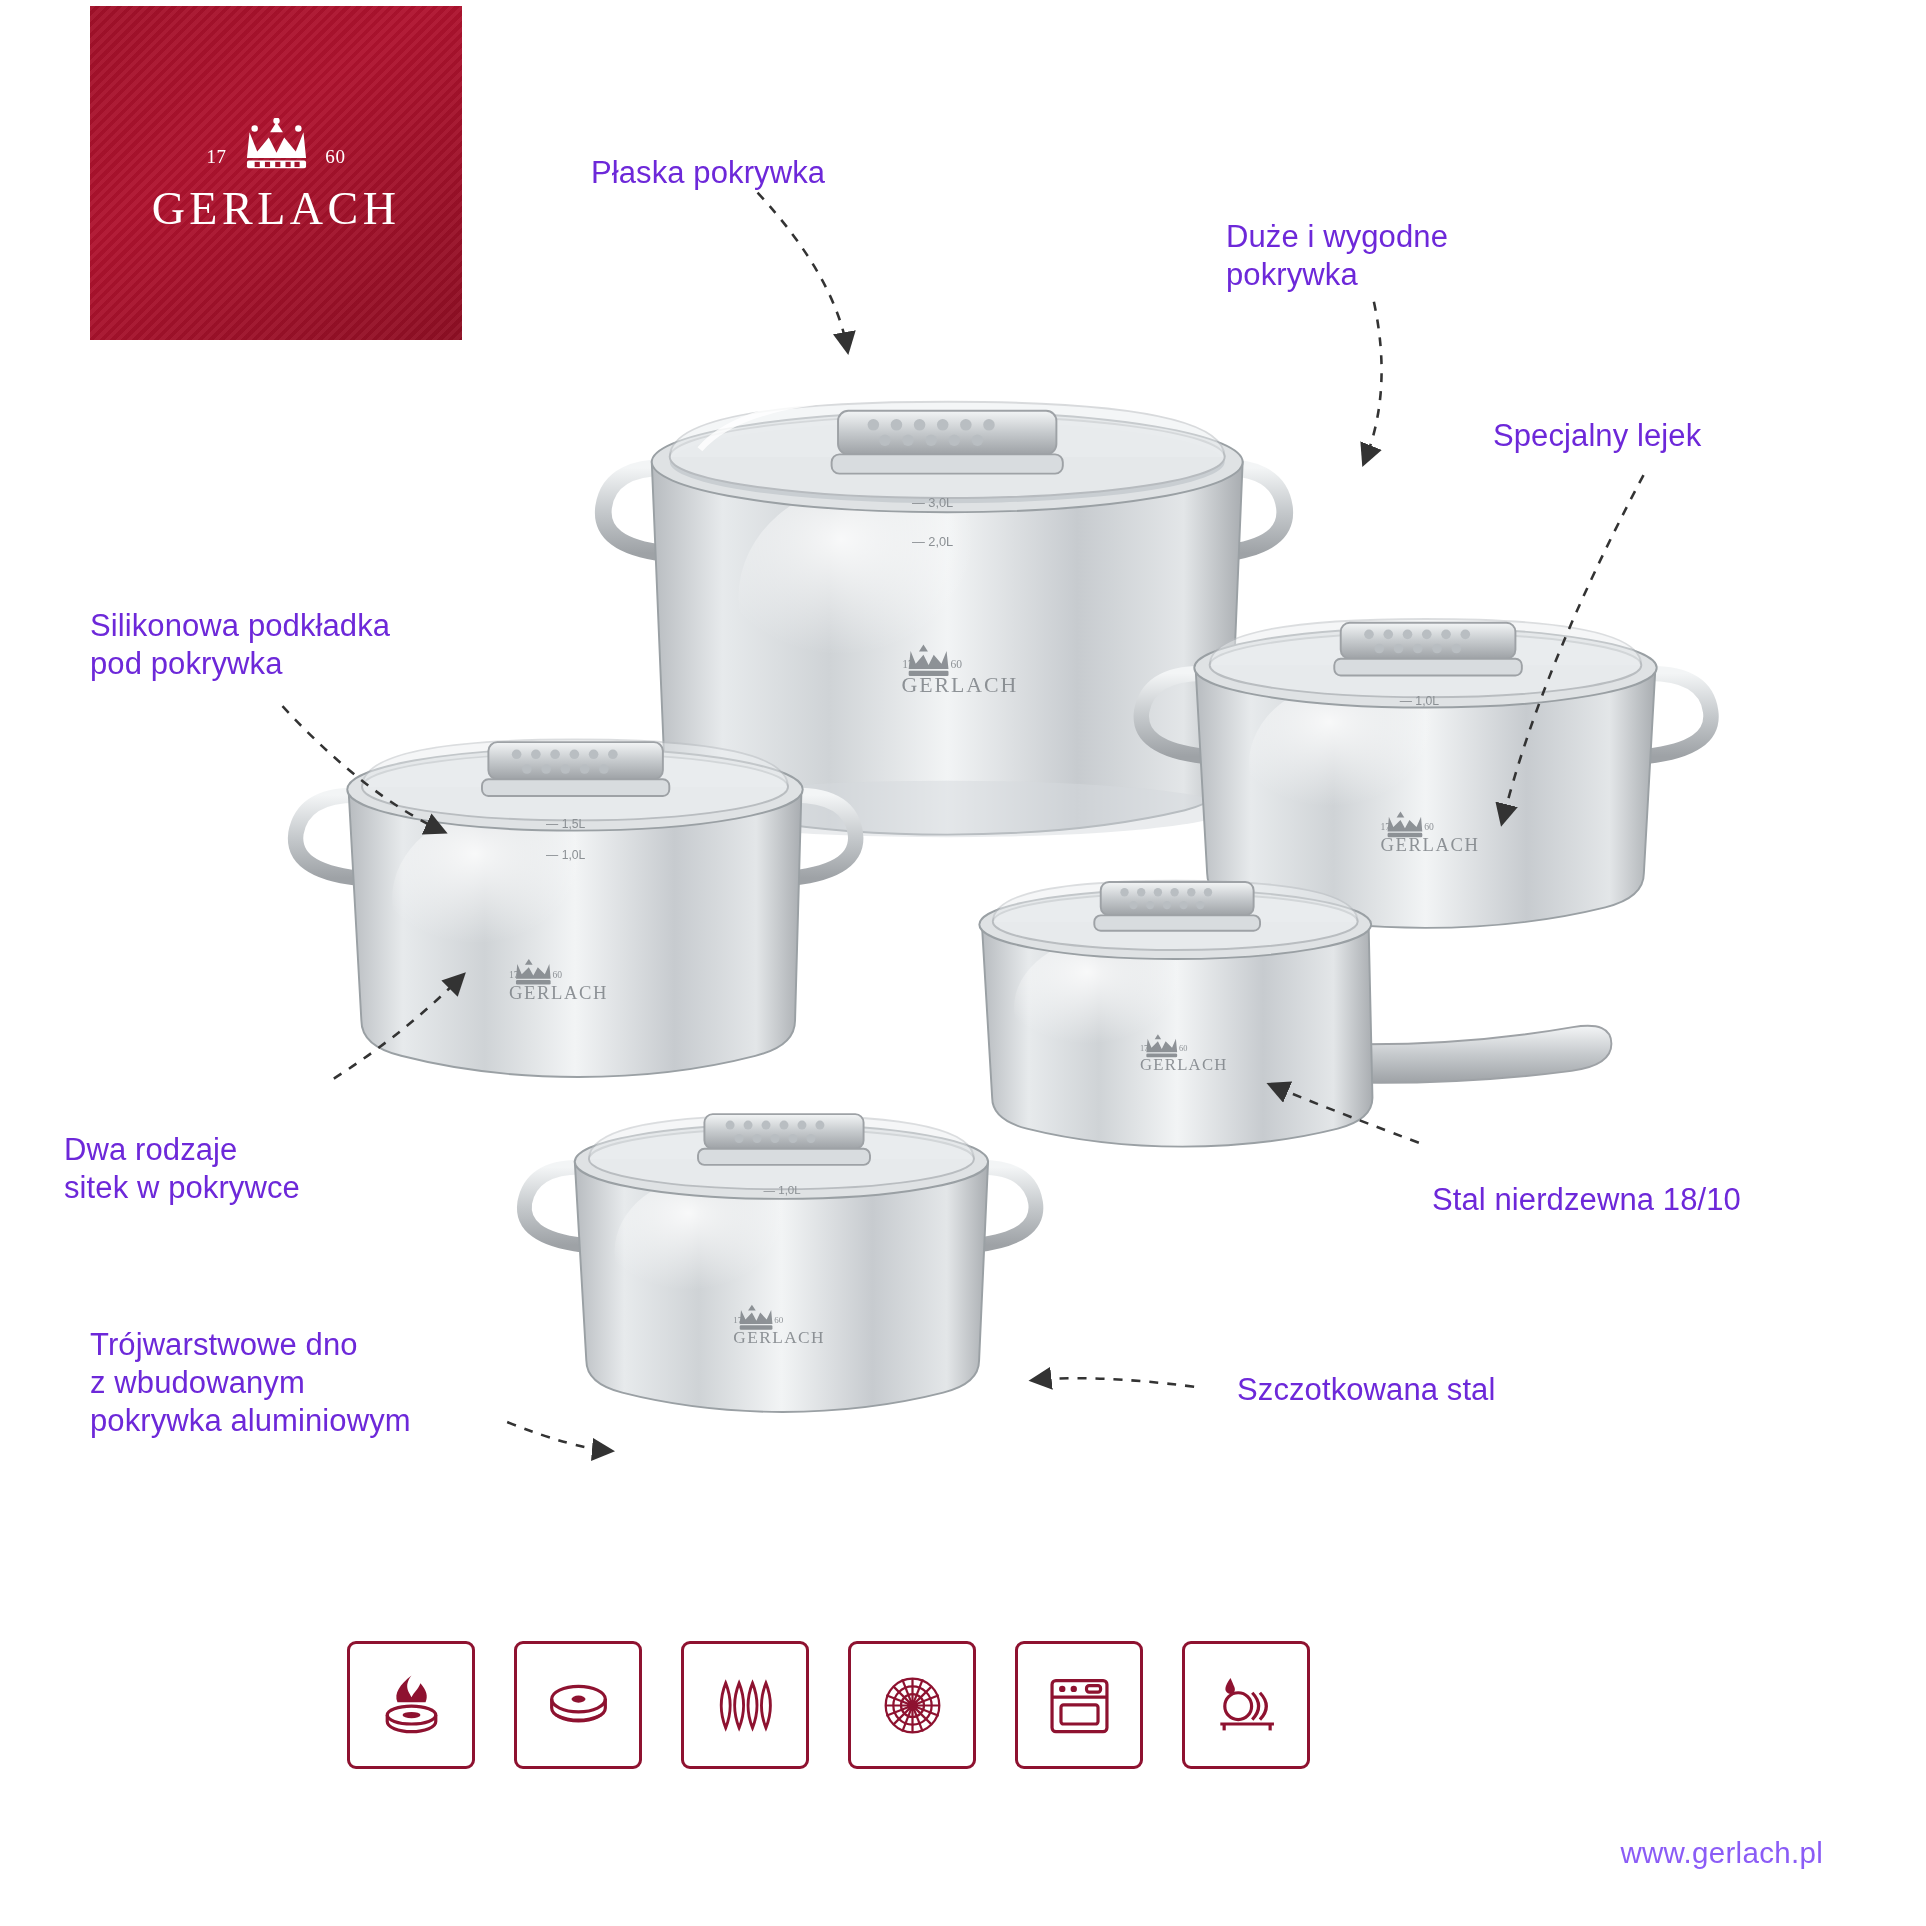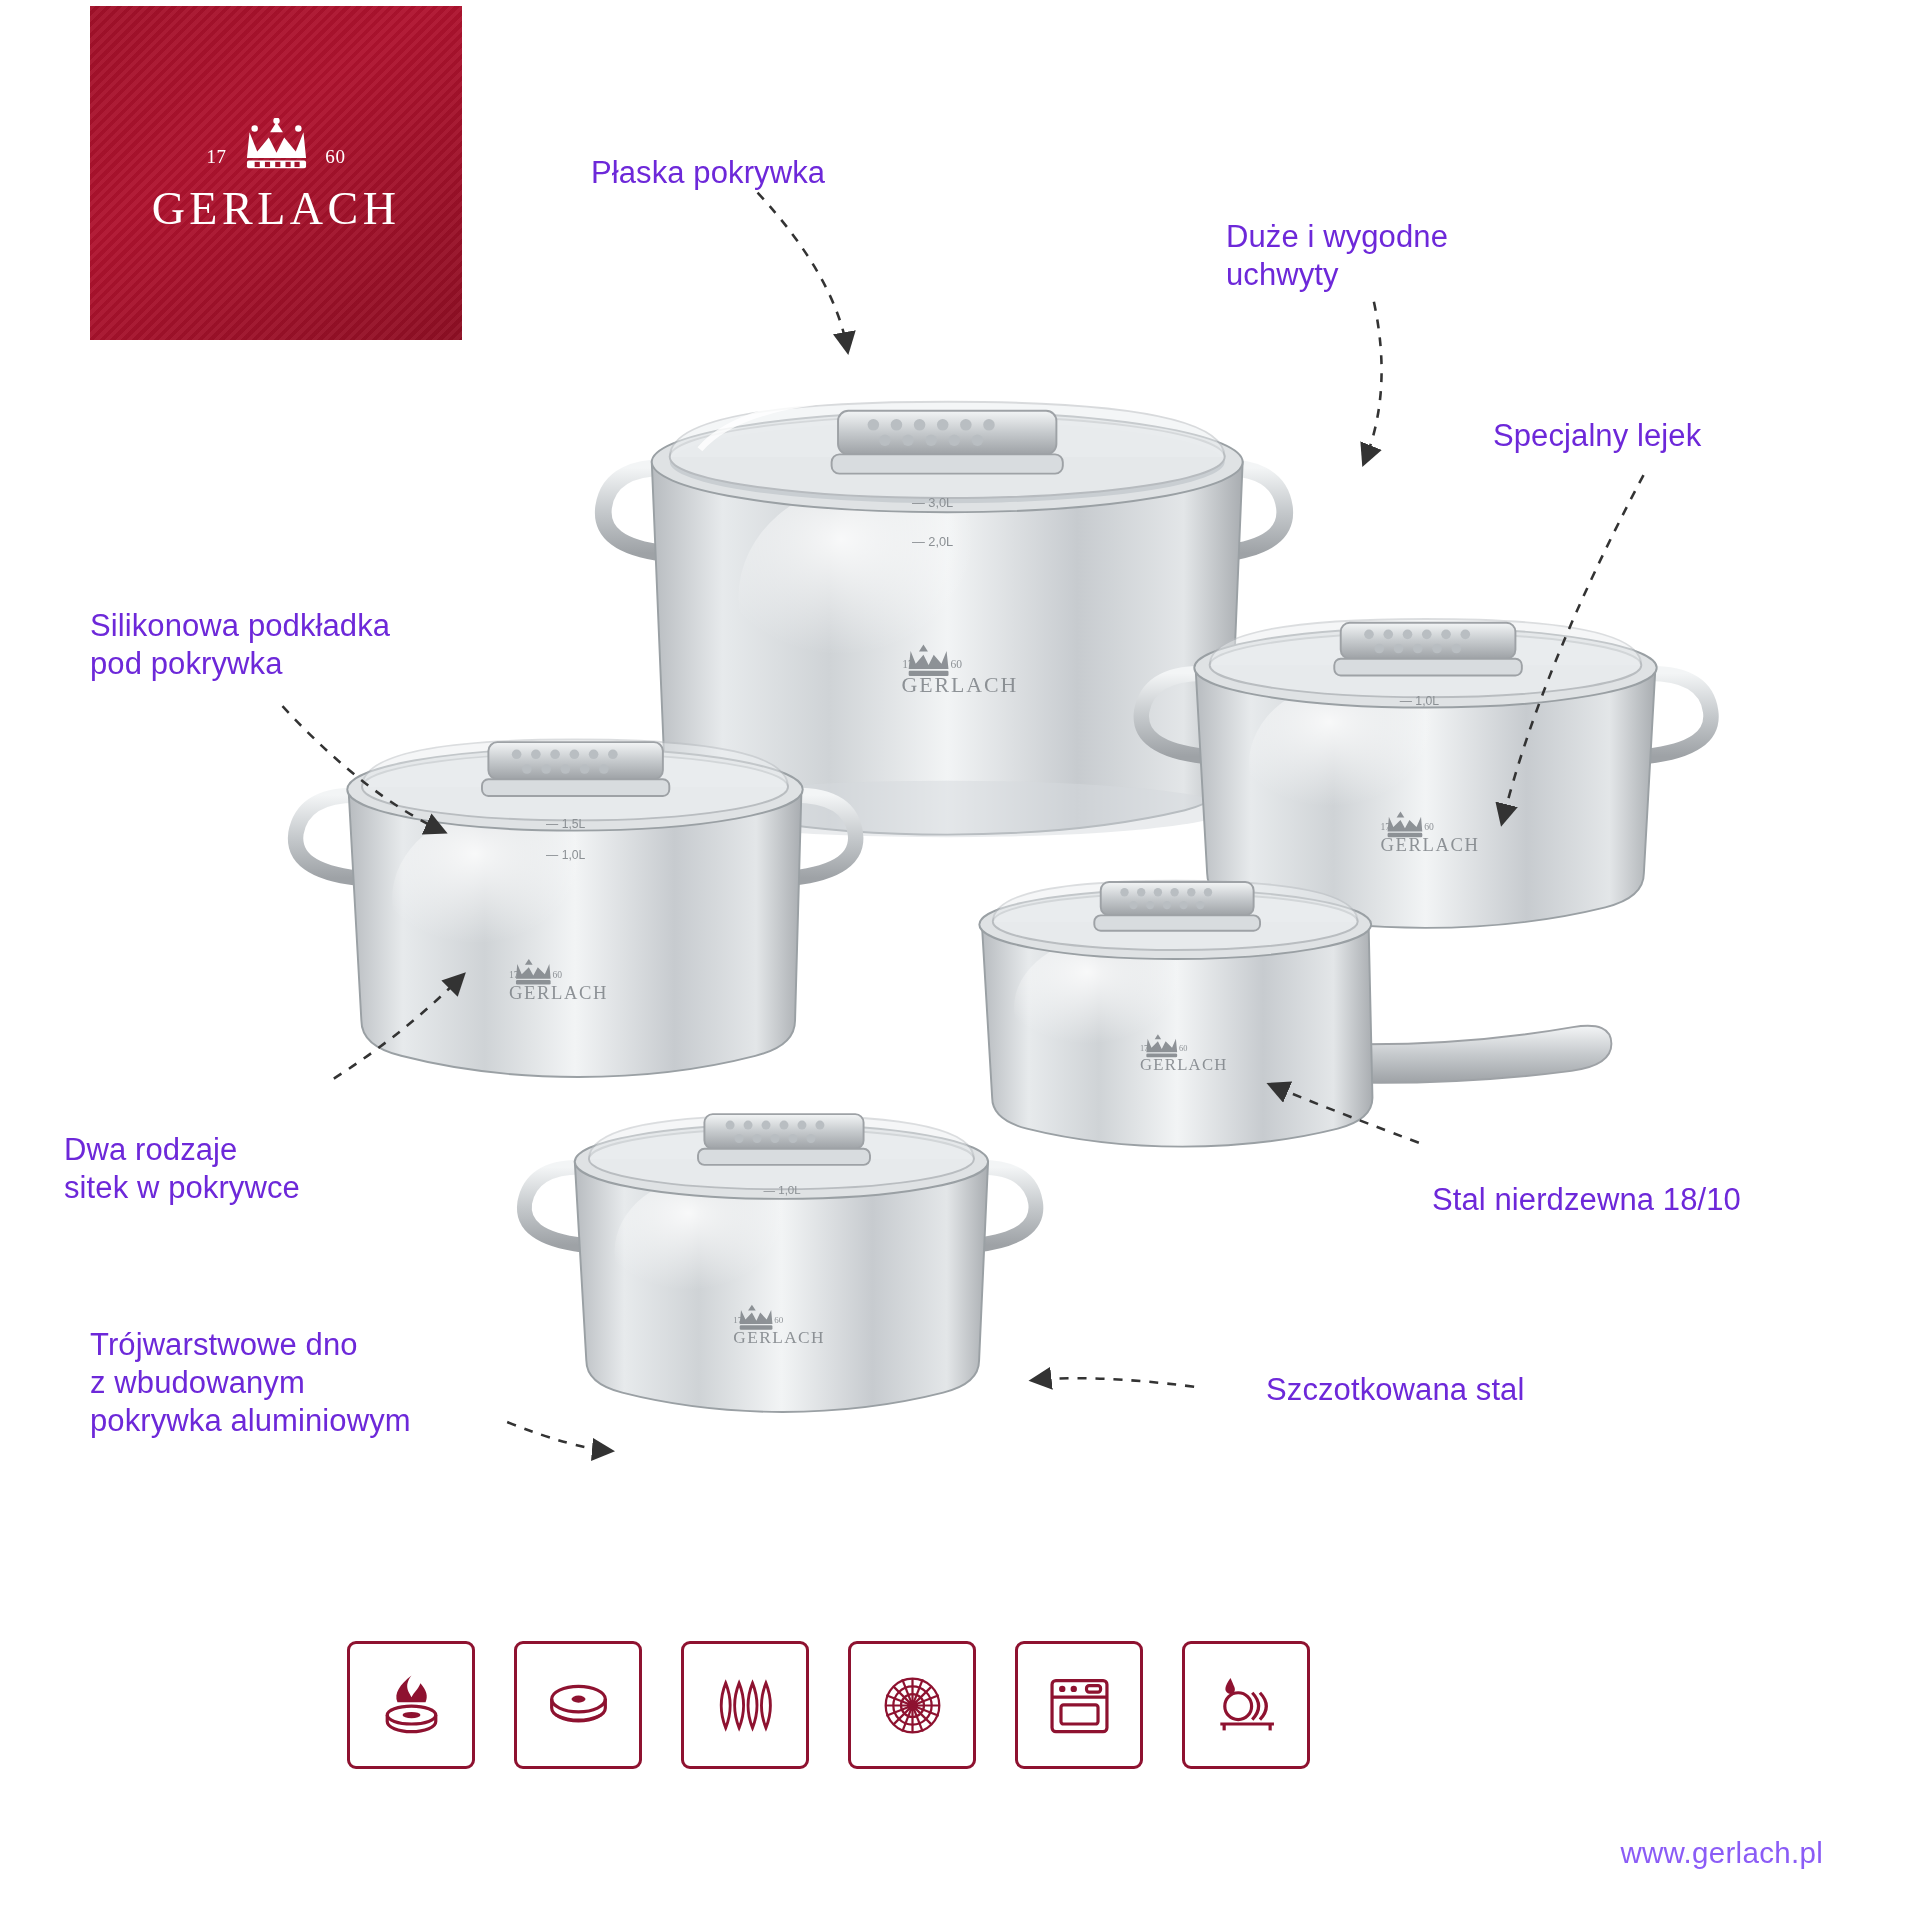--- a/index.html
+++ b/index.html
@@ -349,31 +349,31 @@
     <path d="M2210 1780 q-160 -60 -230 -90"></path>
 
     <path d="M790 2215 q100 40 160 45"></path>
 
     <path d="M1860 2160 q-160 -20 -250 -10"></path>
   </g>
 </svg>
 
 <div class="label" style="left:591px;top:154px;">Płaska pokrywka</div>
 <div class="label" style="left:1226px;top:218px;">Duże i wygodne
-uchwyty</div>
+pokrywka</div>
 <div class="label" style="left:1493px;top:417px;text-align:right;">Specjalny lejek</div>
 <div class="label" style="left:90px;top:607px;">Silikonowa podkładka
 pod pokrywka</div>
 <div class="label" style="left:64px;top:1091px;margin-top:40px;">Dwa rodzaje
 sitek w pokrywce</div>
 <div class="label" style="left:1432px;top:1181px;">Stal nierdzewna 18/10</div>
 <div class="label" style="left:90px;top:1326px;">Trójwarstwowe dno
 z wbudowanym
 pokrywka aluminiowym</div>
-<div class="label" style="left:1266px;top:1371px;">Szczotkowana stal</div>
+<div class="label" style="left:1237px;top:1371px;">Szczotkowana stal</div>
 
 <div class="icons">
 
   <div class="icon-tile">
     <svg width="83" height="83" viewBox="0 0 130 130" fill="none" stroke="#8e1230" stroke-width="5">
       <path d="M65 18 c-14 18 -2 28 0 34 c4 -8 10 -12 14 -22 c10 12 12 20 8 30 h-44 c-6 -14 4 -28 22 -42z" fill="#8e1230" stroke="none"></path>
       <ellipse cx="65" cy="80" rx="38" ry="14"></ellipse>
       <path d="M27 80 v10 c0 9 17 16 38 16 s38 -7 38 -16 v-10"></path>
       <ellipse cx="65" cy="80" rx="14" ry="5" fill="#8e1230" stroke="none"></ellipse>
     </svg>

